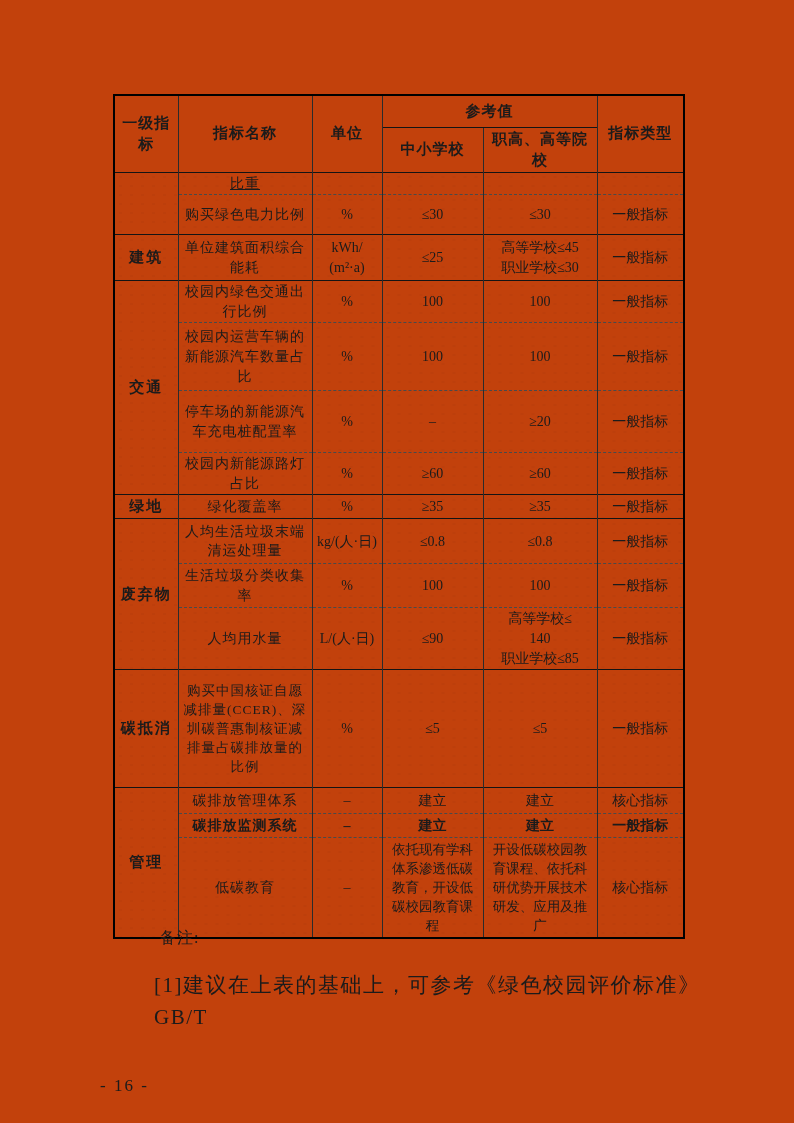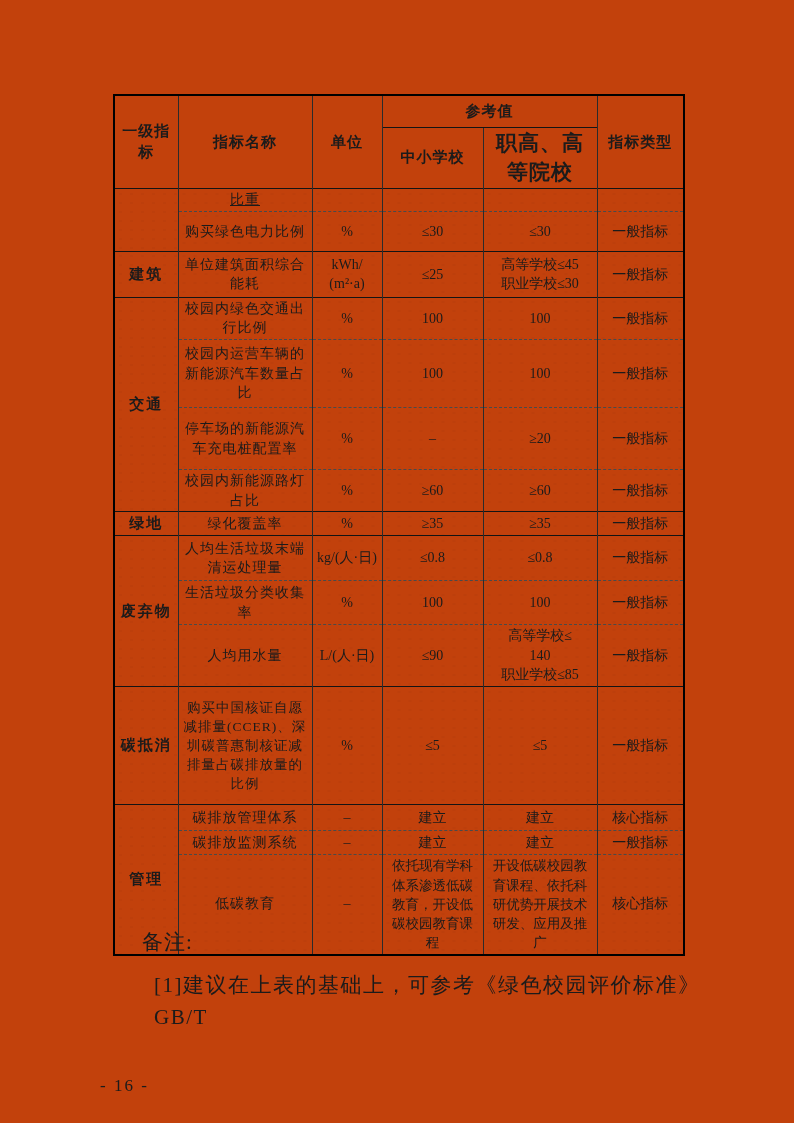--- a/index.html
+++ b/index.html
@@ -60,28 +60,28 @@
   tr.r4  { height: 40px; }
   tr.r5  { height: 68px; }
   tr.r6  { height: 62px; }
   tr.r7  { height: 38px; }
   tr.r8  { height: 23px; }
   tr.r9  { height: 45px; }
   tr.r10 { height: 44px; }
   tr.r11 { height: 58px; }
   tr.r12 { height: 118px; }
   tr.r13 { height: 26px; }
-  tr.r14 { height: 24px; }
+  tr.r14 { height: 24px; font-weight: bold; }
   tr.r15 { height: 100px; }
 
   .notes-label {
     position: absolute;
-    left: 142px;
+    left: 160px;
     top: 928px;
-    font-size: 21px;
+    font-size: 16px;
     letter-spacing: 1px;
   }
   .notes-line {
     position: absolute;
     left: 154px;
     top: 970px;
     width: 560px;
     font-size: 21px;
     letter-spacing: 1.5px;
     line-height: 1.5;
@@ -111,21 +111,21 @@
     <thead>
       <tr class="hr1">
         <th rowspan="2">一级指标</th>
         <th rowspan="2">指标名称</th>
         <th rowspan="2">单位</th>
         <th colspan="2">参考值</th>
         <th rowspan="2">指标类型</th>
       </tr>
       <tr class="hr2 solid">
         <td style="font-weight:bold;font-size:15px;letter-spacing:1px;">中小学校</td>
-        <td style="font-weight:bold;font-size:21px;letter-spacing:1px;font-family:Liberation Serif, serif;">职高、高等院校</td>
+        <td style="font-weight:bold;font-size:15px;letter-spacing:1px;font-family:Liberation Serif, serif;">职高、高等院校</td>
       </tr>
     </thead>
     <tbody>
       <tr class="r1 solid">
         <td rowspan="2" class="section"></td>
         <td class="name">比重</td>
         <td></td>
         <td></td>
         <td></td>
         <td></td>

